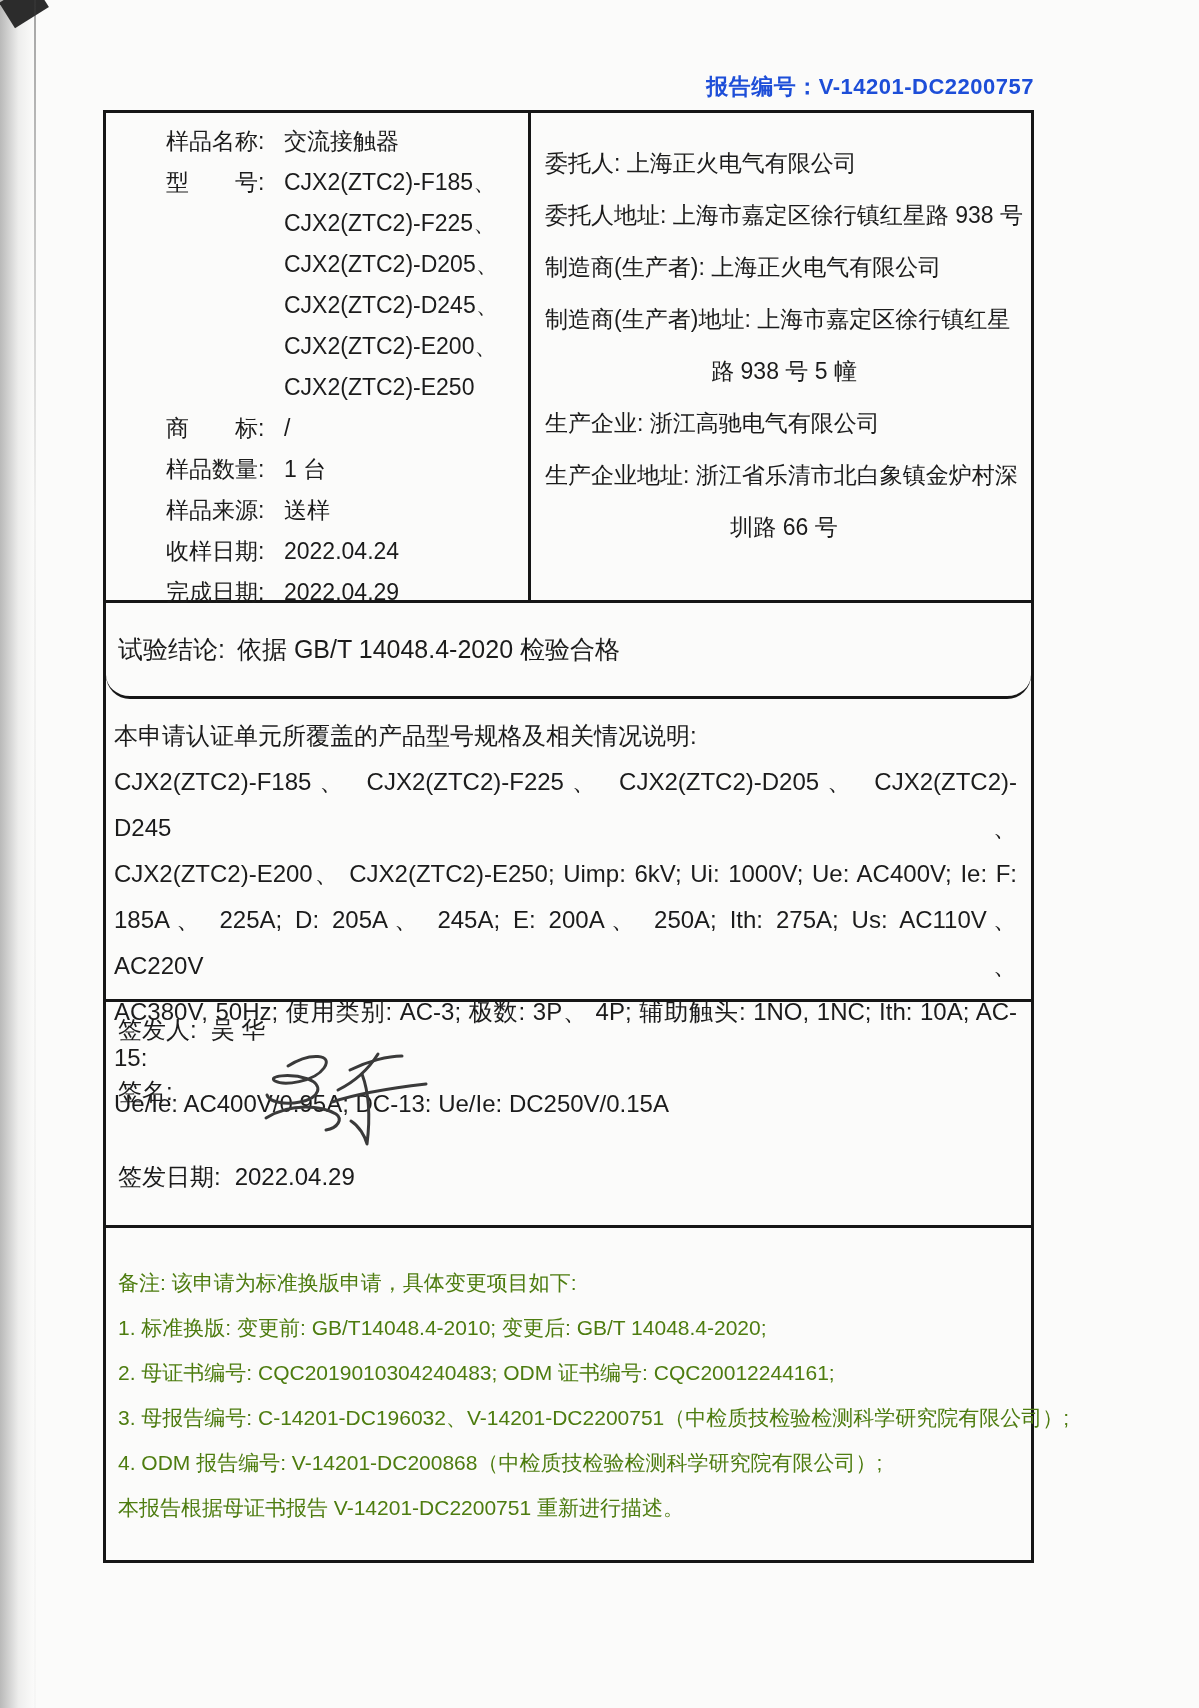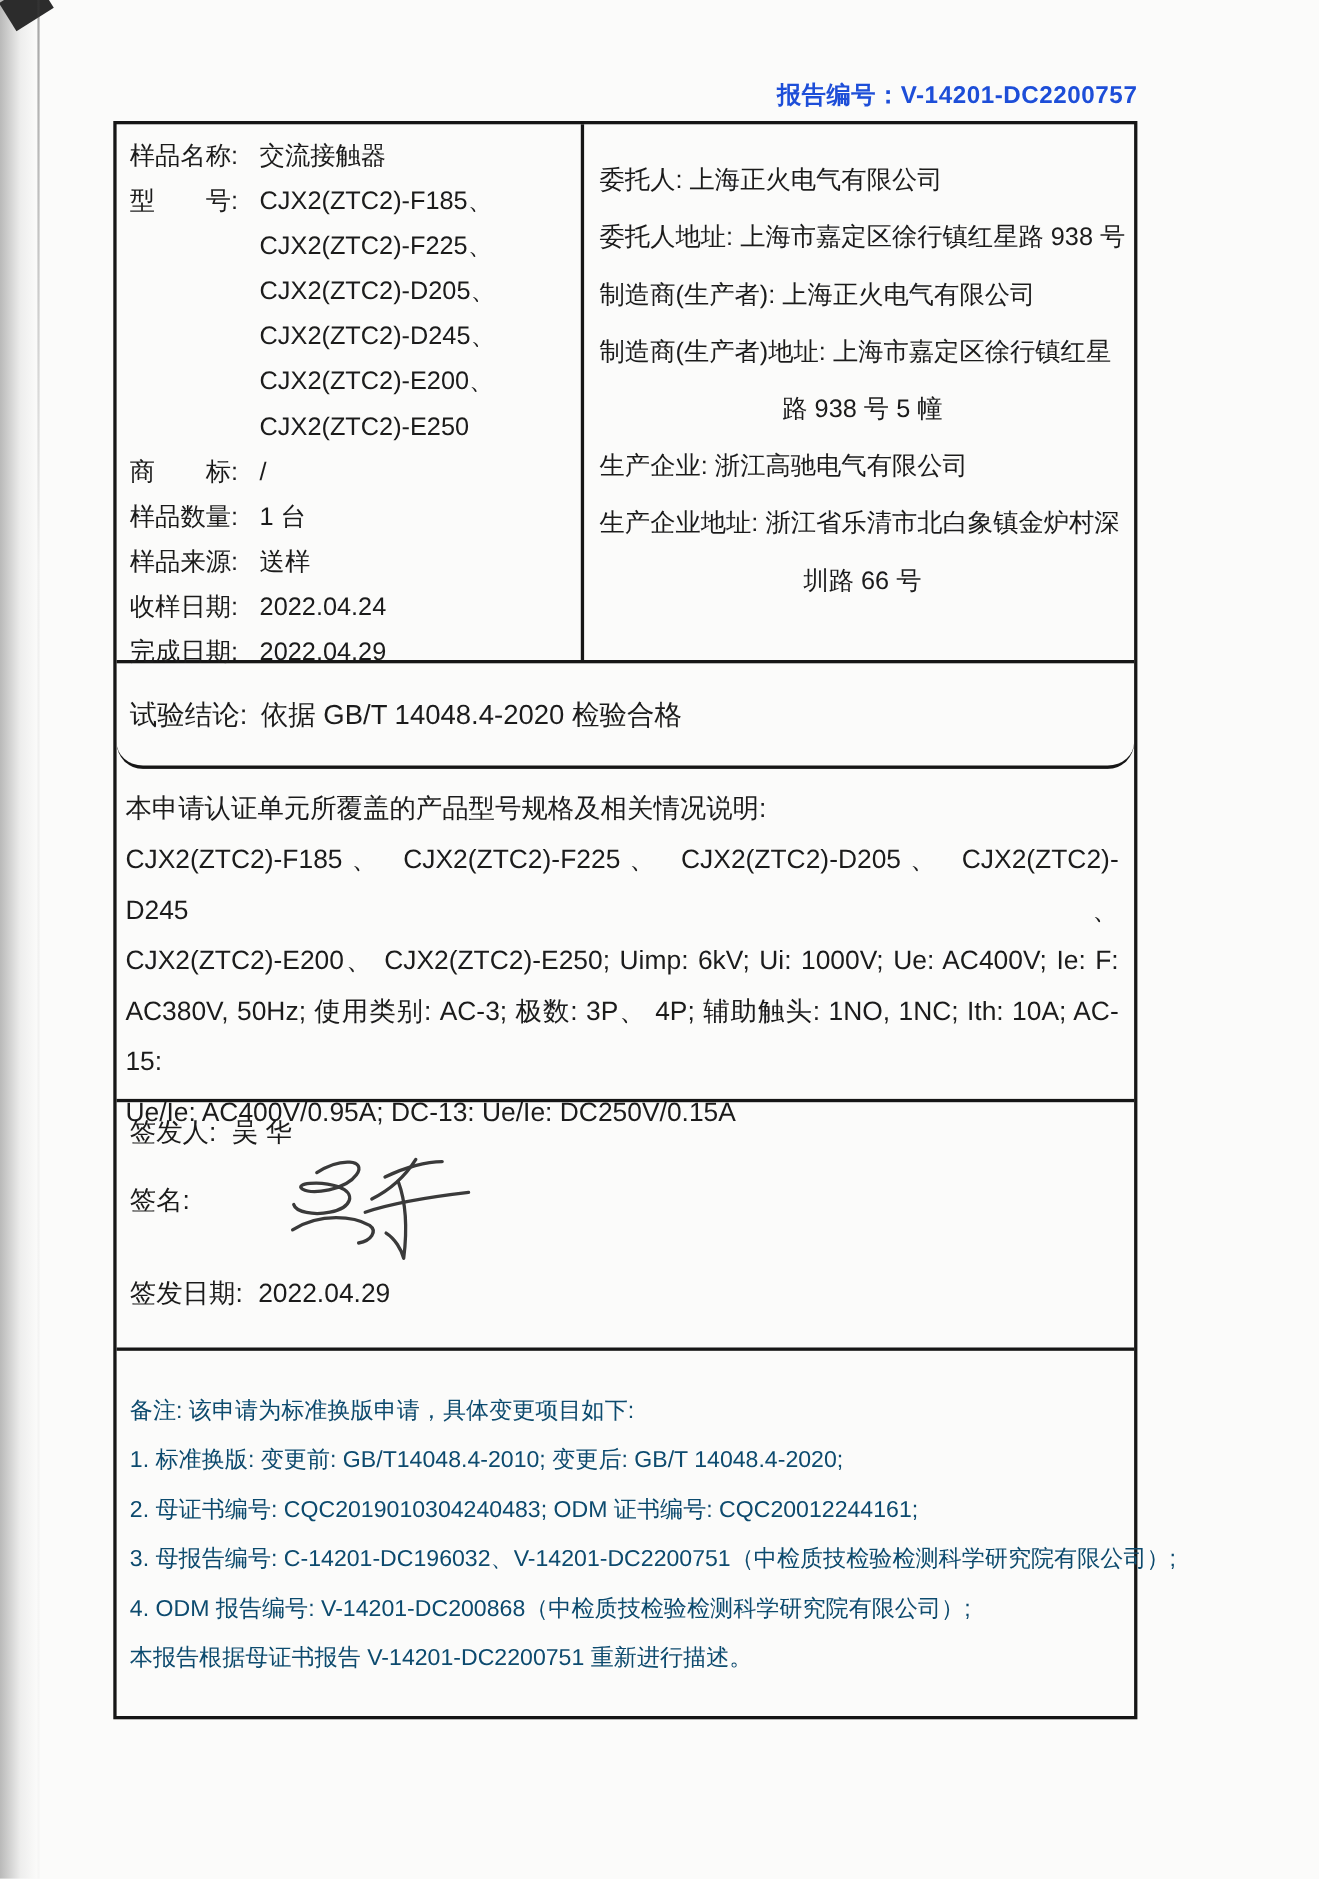--- a/index.html
+++ b/index.html
@@ -28,21 +28,21 @@
 
   .report-no{
     position:absolute;top:72px;right:165px;height:30px;line-height:30px;
     font-size:22px;font-weight:600;letter-spacing:.5px;color:#1d4ed8;
   }
 
   .doc-table{
     position:absolute;left:103px;top:110px;width:931px;height:1453px;
     border:3px solid #161616;box-sizing:border-box;background:transparent;
   }
-  .row{box-sizing:border-box;width:100%;}
+  .row{box-sizing:border-box;width:100%;padding-left:48px;}
   .row1{height:490px;border-bottom:3px solid #161616;display:flex;}
   .cell-left{
     width:496px;box-sizing:border-box;border-right:3px solid #161616;
     padding:8px 6px 0 12px;font-size:23px;
   }
   .cell-right{
     flex:1;box-sizing:border-box;padding:24px 8px 0 14px;font-size:23px;
   }
   .lrow{line-height:41px;white-space:nowrap;}
   .lbl{display:inline-block;width:118px;}
@@ -62,21 +62,21 @@
 
   .row4{height:226px;border-bottom:3px solid #161616;box-sizing:border-box;
         position:relative;font-size:24px;}
   .issuer-line{position:absolute;left:12px;top:6px;line-height:44px;}
   .issuer-line .sp{margin-left:14px;}
   .sign-line{position:absolute;left:12px;top:60px;line-height:60px;}
   .signature{position:absolute;left:148px;top:40px;width:200px;height:118px;}
   .date-line{position:absolute;left:12px;top:160px;line-height:30px;}
   .date-line .sp{margin-left:14px;}
 
-  .row5{height:335px;box-sizing:border-box;padding:32px 14px 0 12px;font-size:21px;color:#0c4a6e;}
+  .row5{height:335px;box-sizing:border-box;padding:32px 14px 0 12px;font-size:21px;color:#4d7c0f;}
   .row5 > div{line-height:45px;white-space:nowrap;}
 
   .val{white-space:nowrap;}
 </style>
 </head>
 <body>
 
 <div class="page">
 
   <div class="scan-edge"></div>
@@ -116,20 +116,21 @@
 
     <div class="row row2">
       <span class="concl-label">试验结论:</span>
       <span>依据 GB/T 14048.4-2020 检验合格</span>
     </div>
 
     <div class="row row3 spec-body">
       <div>本申请认证单元所覆盖的产品型号规格及相关情况说明:</div>
       <div>CJX2(ZTC2)-F185、 CJX2(ZTC2)-F225、 CJX2(ZTC2)-D205、 CJX2(ZTC2)-D245、</div>
       <div>CJX2(ZTC2)-E200、 CJX2(ZTC2)-E250; Uimp: 6kV; Ui: 1000V; Ue: AC400V; Ie: F:</div>
+      <div>185A、 225A; D: 205A、 245A; E: 200A、 250A; Ith: 275A; Us: AC110V、 AC220V、</div>
       <div>AC380V, 50Hz; 使用类别: AC-3; 极数: 3P、 4P; 辅助触头: 1NO, 1NC; Ith: 10A; AC-15:</div>
       <div>Ue/Ie: AC400V/0.95A; DC-13: Ue/Ie: DC250V/0.15A</div>
     </div>
 
     <div class="row row4">
       <div class="issuer-line"><span>签发人:</span><span class="sp">吴 华</span></div>
       <div class="sign-line"><span>签名:</span></div>
       <svg class="signature" viewBox="0 0 200 118" fill="none">
         <g stroke="#3a3a3a" stroke-width="3" stroke-linecap="round" stroke-linejoin="round">
           <path d="M34,24 C56,10 80,12 70,26 C60,40 30,44 21,39 C13,34 36,31 54,37 C70,43 66,56 46,60 C31,63 15,60 13,53"></path>

